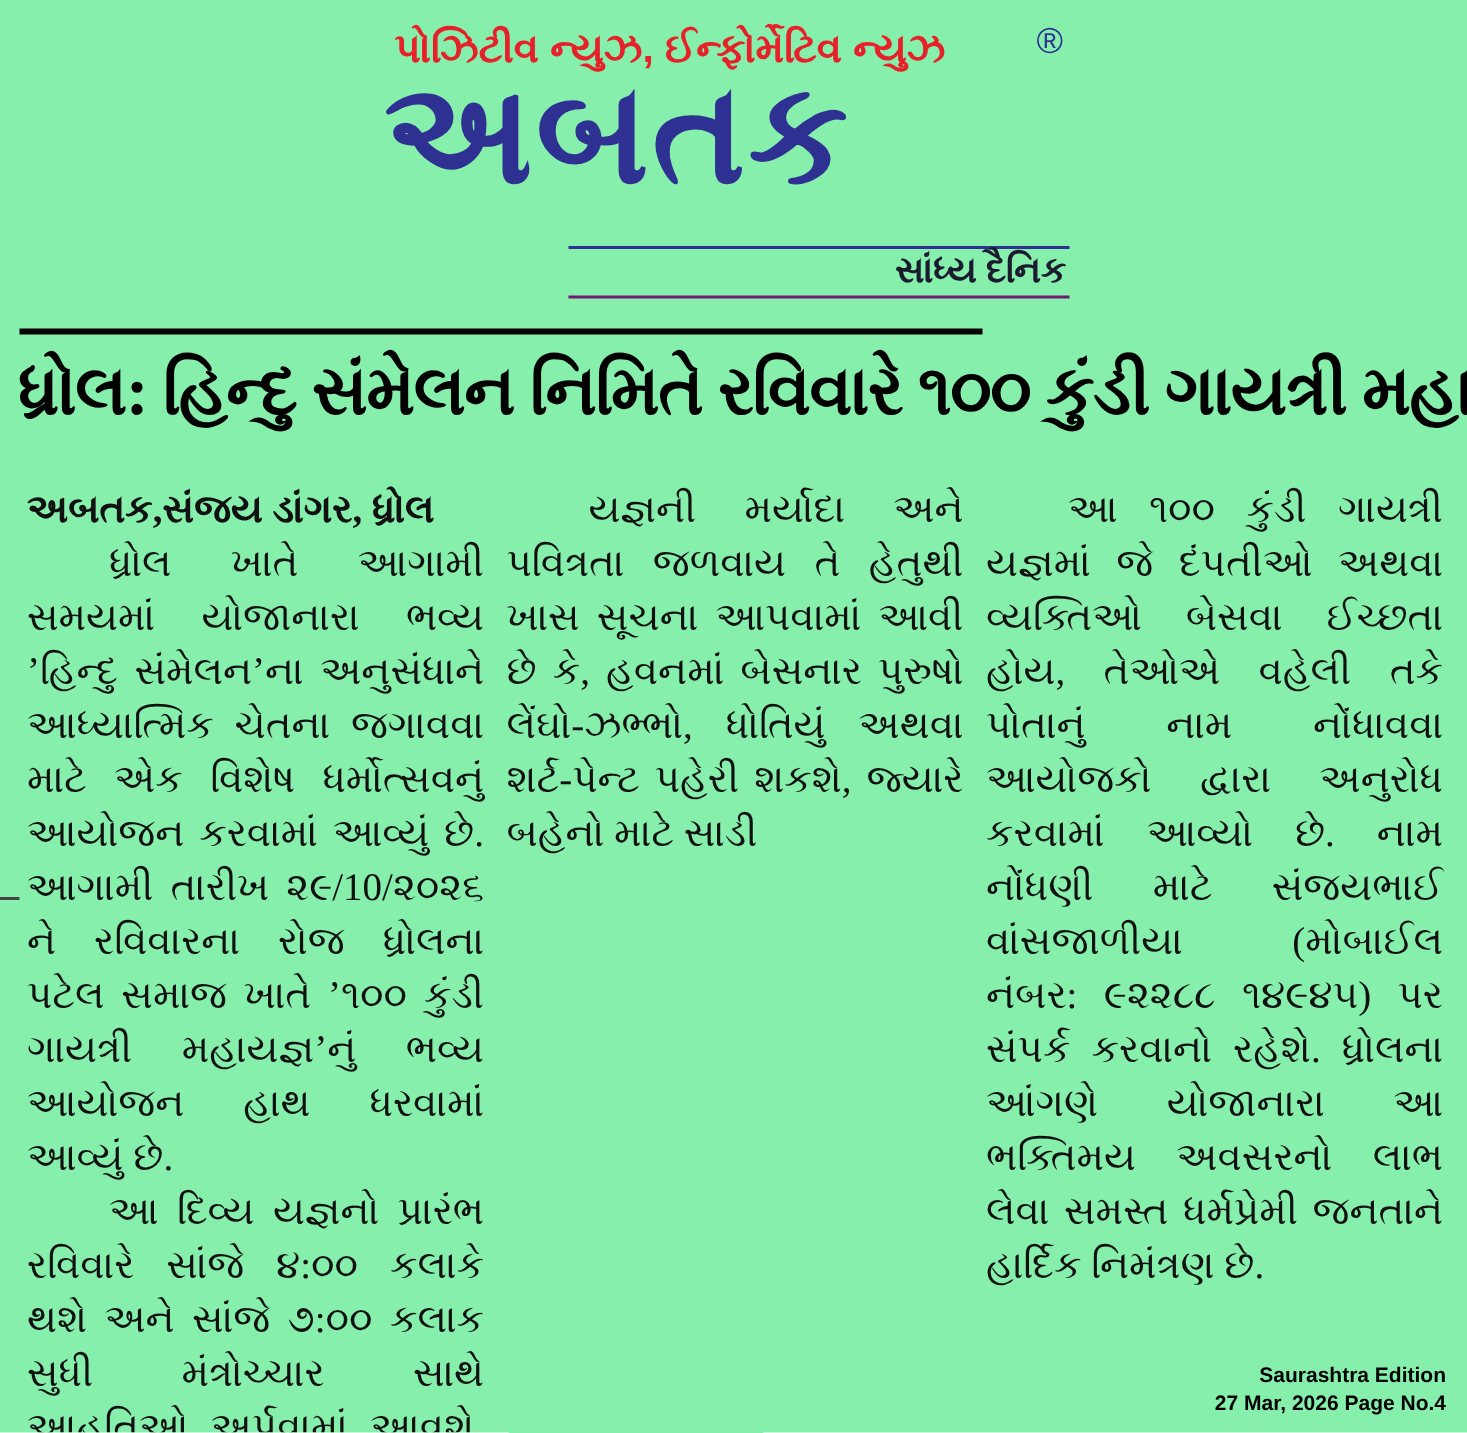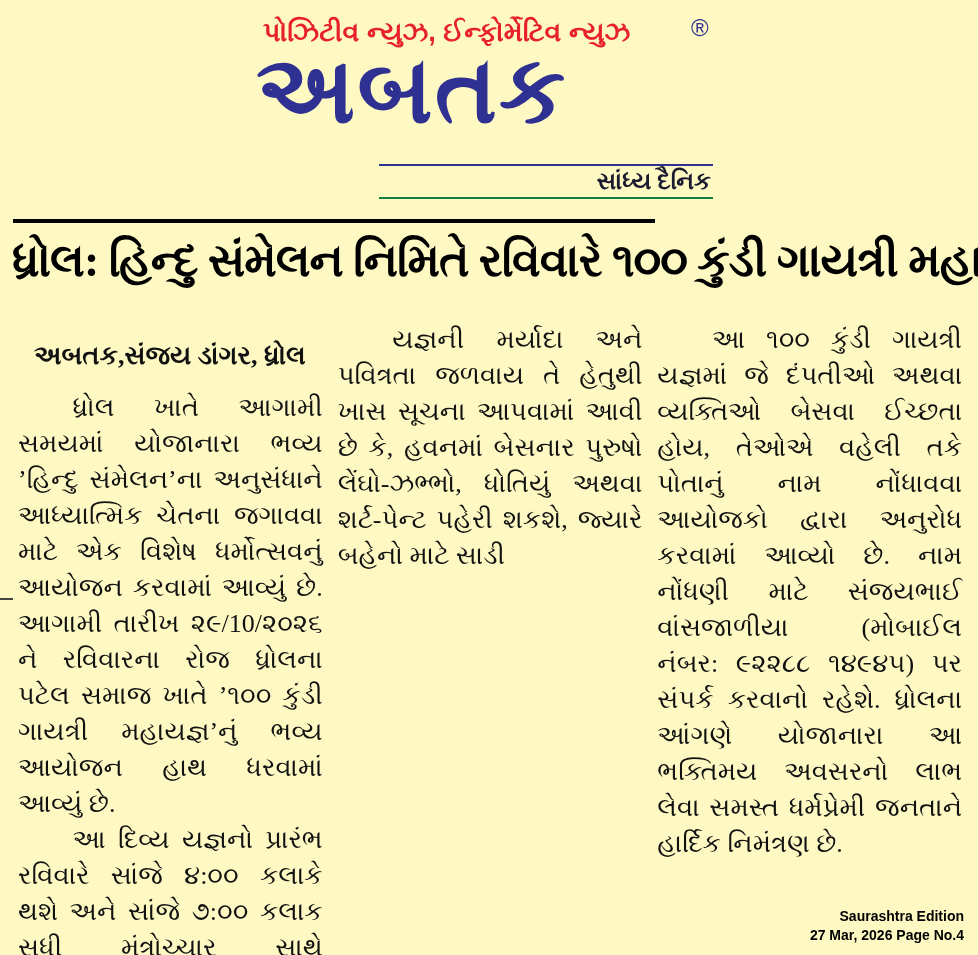--- a/index.html
+++ b/index.html
@@ -1,20 +1,20 @@
 <!DOCTYPE html>
 <html lang="gu"><head>
 <meta charset="utf-8">
 <style>
   html, body { margin: 0; padding: 0; background: #ffffff; }
   .page {
     position: relative;
     width: 978px;
     height: 955px;
-    background: #fef9c3;
+    background: #86efac;
     overflow: hidden;
     font-family: "Liberation Serif", serif;
     color: #1a1a1a;
   }
 
   
   .masthead { position: absolute; top: 0; left: 0; width: 978px; }
   .tagline {
     position: absolute; top: 18px; left: 263px;
     font-size: 27px; font-weight: 700; line-height: 1.1;
@@ -31,21 +31,21 @@
     position: absolute; top: 48px; left: 256px; width: 456px;
     text-align: left;
     font-size: 94px; line-height: 1.05; font-weight: 900;
     color: #2e3192; letter-spacing: 2px;
     white-space: nowrap;
     font-family: Liberation Mono, monospace;
   }
   .subtitle-block {
     position: absolute; top: 164px; left: 379px; width: 330px;
     border-top: 2px solid #2e3192;
-    border-bottom: 2px solid #15803d;
+    border-bottom: 2px solid #701a75;
     padding: 2px 2px 3px 2px;
     text-align: right;
   }
   .subtitle-text {
     font-size: 24px; font-weight: 700; color: #1b1b2f; line-height: 1.1;
   }
 
   
   .headline-rule {
     position: absolute; top: 219px; left: 13px;
@@ -58,21 +58,21 @@
     color: #000; white-space: nowrap; letter-spacing: -1px;
   }
 
   
   .columns {
     position: absolute; top: 322px; left: 18px; width: 944px;
     display: flex; gap: 15px;
   }
   .col { flex: 1 1 0; }
   .byline {
-    margin: 16px; font-size: 26px; font-weight: 700; line-height: 1.38;
+    margin: 0; font-size: 26px; font-weight: 700; line-height: 1.38;
     color: #111;
   }
   .para {
     margin: 0; font-size: 26px; line-height: 1.385;
     text-align: justify; color: #111;
   }
   .para.indent { text-indent: 2.1em; }
 
   
   .fold-dash {

